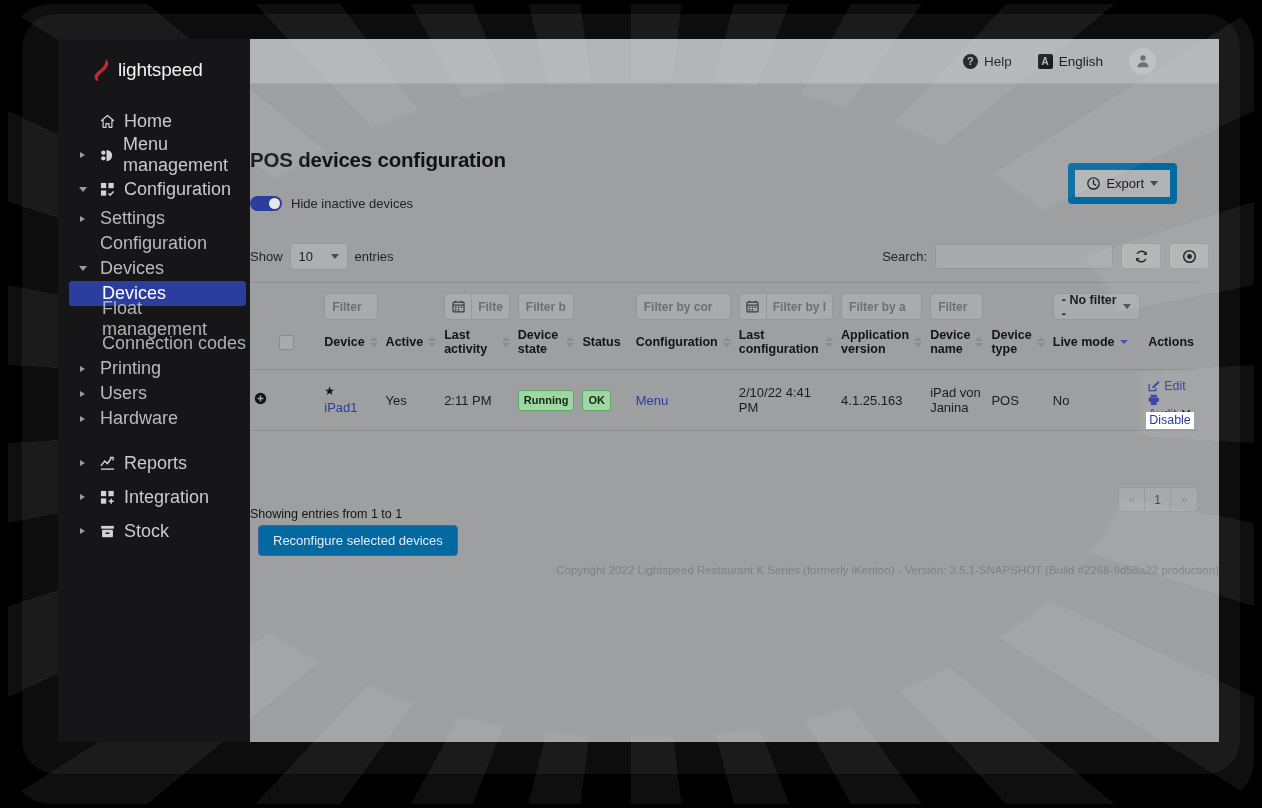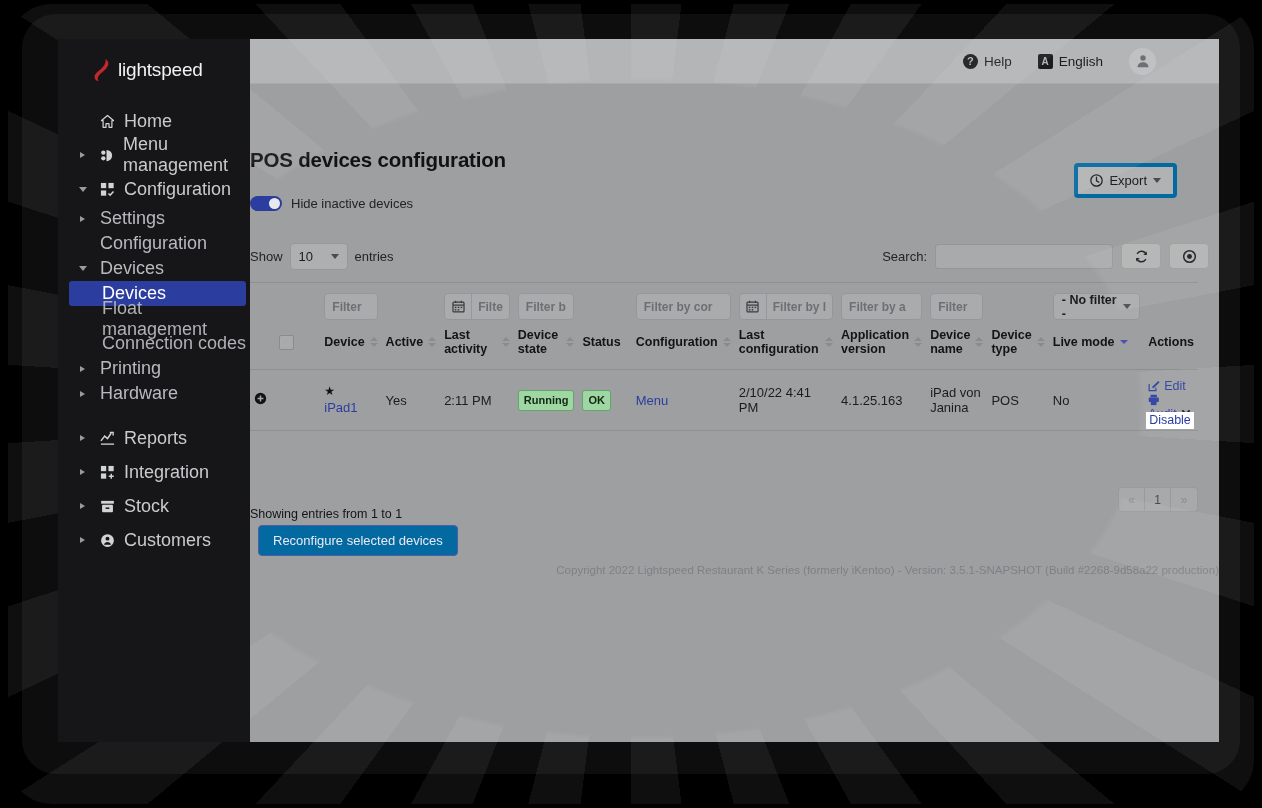--- a/index.html
+++ b/index.html
@@ -146,21 +146,21 @@
   }
   .page-title {
     position:absolute; left:0px; top:50px;
     font-size: 20.5px; font-weight: 700; color:#121214;
     letter-spacing:-.2px;
     white-space:nowrap;
   }
   .export-btn {
     position:absolute; right:42px; top:79px;
     display:flex;align-items:center;gap:6px;
-    background:#b1b2b3; border:4px solid #0369a1; border-radius:4px;
+    background:#b1b2b3; border:7px solid #0369a1; border-radius:4px;
     padding:6px 12px; font-size:13px; color:#1c1c1e; cursor:pointer;
   }
   .clock-ico{width:13px;height:13px;}
 
   .toggle-row {
     position:absolute; left:0px; top:112px;
     display:flex; align-items:center; gap:9px;
   }
   .toggle {
     width:32px;height:15px;border-radius:9px;background:#2b3ea0;
@@ -363,20 +363,24 @@
           </div>
           <div class="nav-item sub2 noico">
             <span class="nav-label">Connection codes</span>
           </div>
           <div class="nav-item sub noico">
             <span class="caret"></span>
             <span class="nav-label">Printing</span>
           </div>
           <div class="nav-item sub noico">
             <span class="caret"></span>
+            <span class="nav-label">Users</span>
+          </div>
+          <div class="nav-item sub noico">
+            <span class="caret"></span>
             <span class="nav-label">Hardware</span>
           </div>
           <div class="nav-gap"></div>
           <div class="nav-item lvl0">
             <span class="caret"></span>
             <span class="nav-ico">
               <svg width="15" height="15" viewBox="0 0 16 16">
                 <path d="M1 10.5 5 5.5l3 2.6 4-6" fill="none" stroke="currentColor" stroke-width="1.6"></path>
                 <path d="M1 14h14" stroke="currentColor" stroke-width="1.4"></path>
                 <path d="M10.5 1.5H14v3.3" fill="none" stroke="currentColor" stroke-width="1.5"></path>
@@ -399,31 +403,20 @@
           <div class="nav-item lvl0">
             <span class="caret"></span>
             <span class="nav-ico">
               <svg width="15" height="15" viewBox="0 0 16 16">
                 <rect x="1.2" y="2" width="13.6" height="3" fill="currentColor"></rect>
                 <rect x="2.2" y="6" width="11.6" height="8" rx="1" fill="currentColor"></rect>
                 <rect x="6" y="9" width="4" height="1.6" fill="#161618"></rect>
               </svg>
             </span>
             <span class="nav-label">Stock</span>
-          </div>
-          <div class="nav-item lvl0">
-            <span class="caret"></span>
-            <span class="nav-ico">
-              <svg width="15" height="15" viewBox="0 0 16 16">
-                <circle cx="8" cy="8" r="6.8" fill="currentColor"></circle>
-                <circle cx="8" cy="6" r="2.1" fill="#161618"></circle>
-                <path d="M4.2 12.6c.6-2 2-3 3.8-3s3.2 1 3.8 3z" fill="#161618"></path>
-              </svg>
-            </span>
-            <span class="nav-label">Customers</span>
           </div>
         </div>
     </nav>
 
     <header id="topbar">
       <div class="top-link">
         <span class="help-dot">?</span>
         <span>Help</span>
       </div>
       <div class="top-link">

